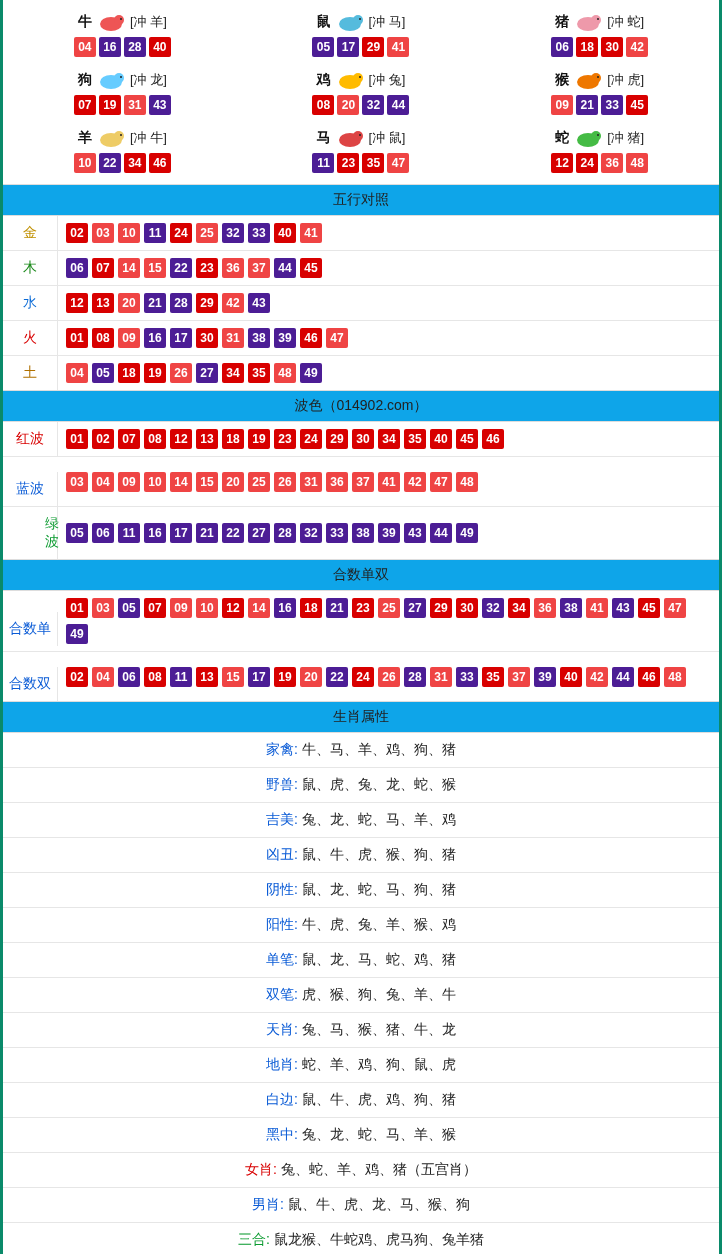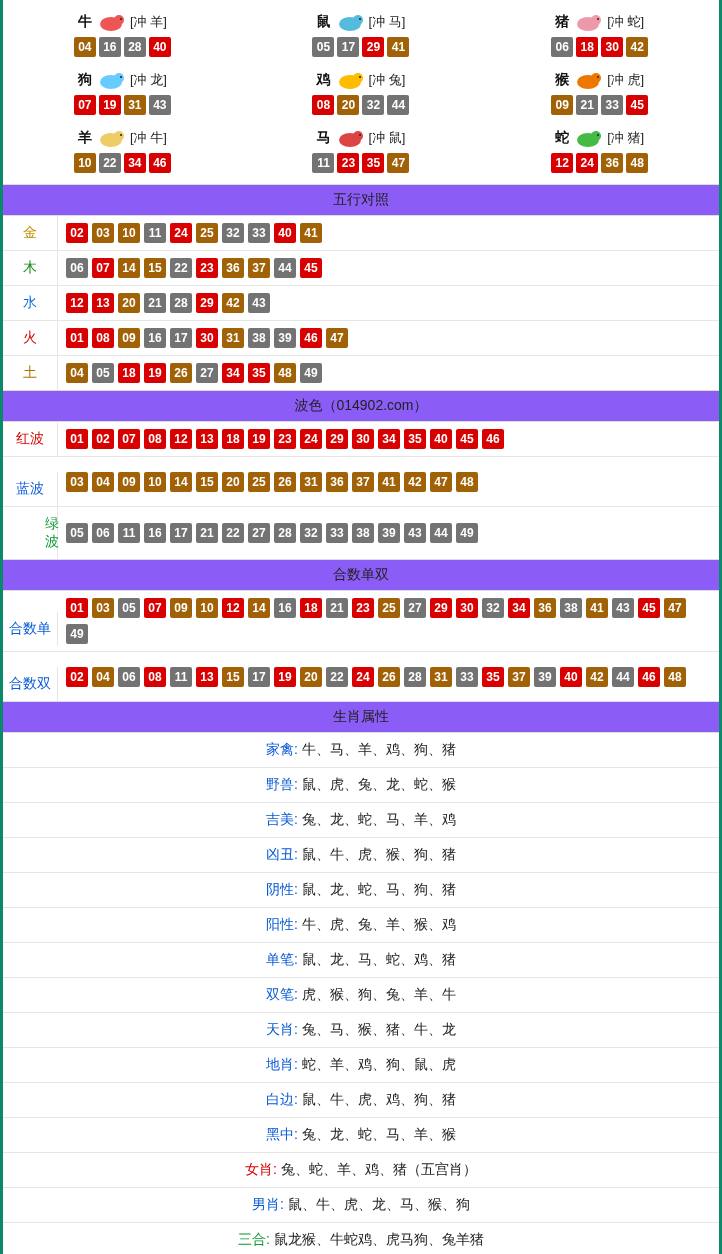--- a/index.html
+++ b/index.html
@@ -8,23 +8,23 @@
 .zodiac-grid{display:grid;grid-template-columns:1fr 1fr 1fr;gap:0;padding:5px 0;}
 .zcell{text-align:center;padding:6px 0;}
 .zhead{display:flex;align-items:center;justify-content:center;gap:2px;margin-bottom:4px;}
 .zname{font-size:14px;color:#111;font-weight:bold;}
 .zclash{font-size:13px;color:#222;}
 .zicon{display:inline-block;width:34px;height:22px;border-radius:4px;}
 .zicon svg{width:34px;height:22px;}
 .balls{display:flex;justify-content:center;gap:3px;}
 .ball{display:inline-block;width:22px;height:20px;line-height:20px;text-align:center;color:#fff;font-size:12px;font-weight:bold;border-radius:2px;}
 .r{background:#d80000;}
-.b{background:#a16207;}
-.g{background:#737373;}
-.section-head{background:#8b5cf6;border-top:1px solid #ddd;border-bottom:1px solid #ddd;text-align:center;padding:6px 0;font-size:14px;color:#222;}
+.b{background:#ef4444;}
+.g{background:#4c1d95;}
+.section-head{background:#0ea5e9;border-top:1px solid #ddd;border-bottom:1px solid #ddd;text-align:center;padding:6px 0;font-size:14px;color:#222;}
 .row{display:flex;border-bottom:1px solid #e6e6e6;align-items:center;}
 .row:last-child{border-bottom:none;}
 .row-label{width:55px;text-align:center;padding:8px 0;font-size:14px;border-right:1px solid #e6e6e6;}
 .row-balls{flex:1;display:flex;flex-wrap:wrap;gap:4px;padding:6px 8px;}
 .row-balls .ball{margin:1px 0;}
 .lbl-gold{color:#c09000;}
 .lbl-wood{color:#1d8a1d;}
 .lbl-water{color:#0a6ad6;}
 .lbl-fire{color:#d80000;}
 .lbl-earth{color:#b07000;}

